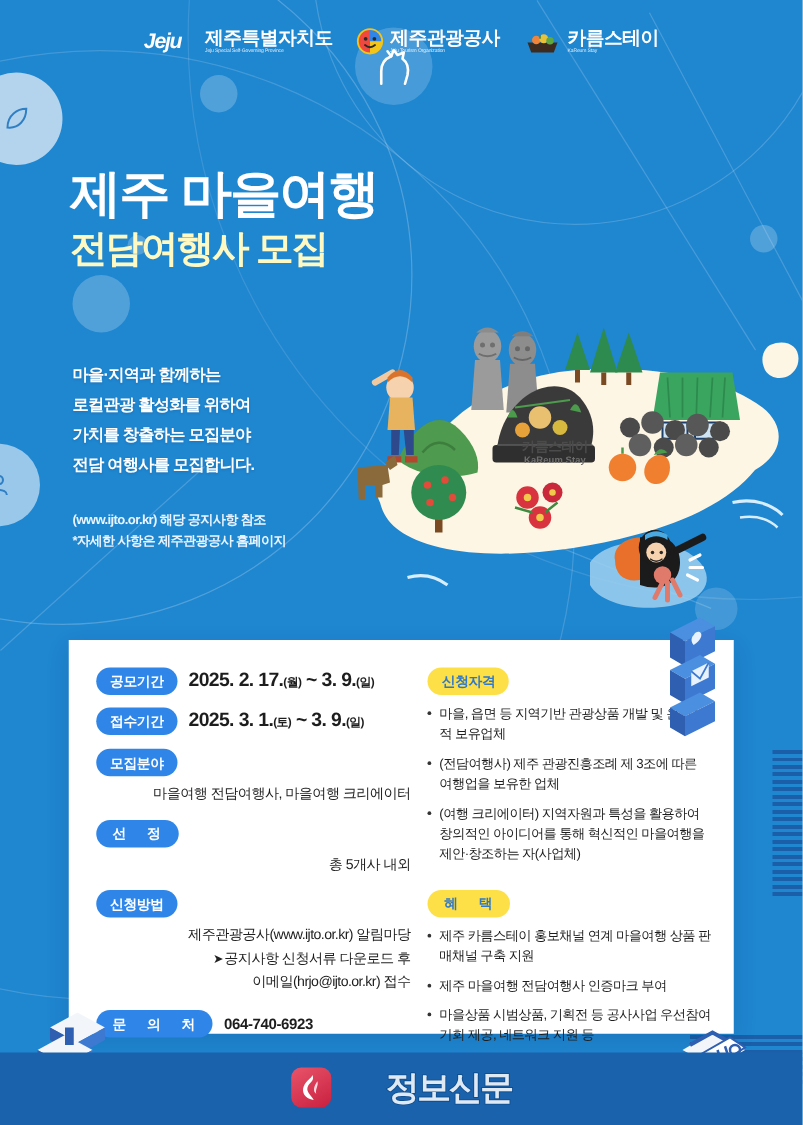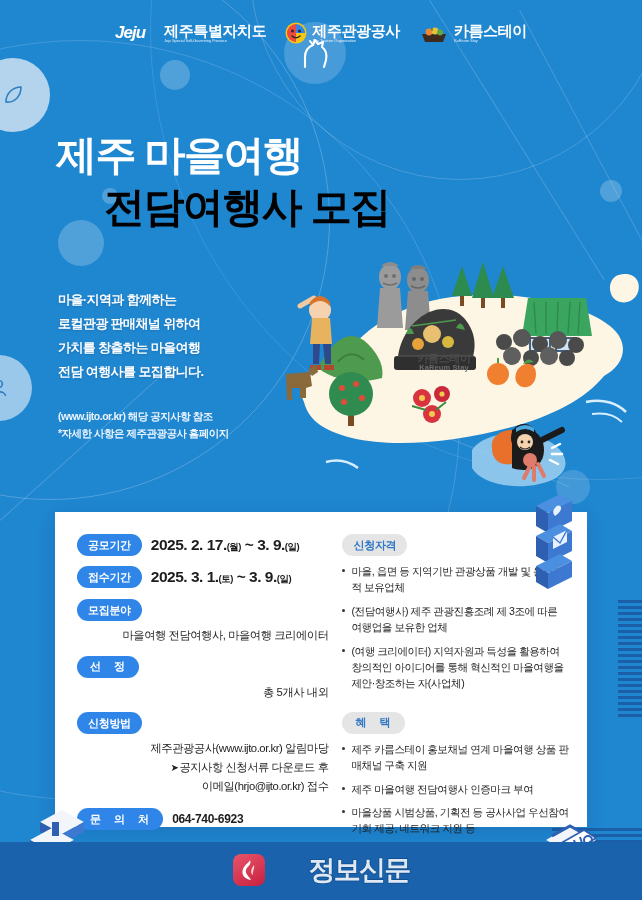--- a/index.html
+++ b/index.html
@@ -75,24 +75,23 @@
   .logo-txt .lt-sub  { display: block; font-size: 4.2px; font-weight: 400; letter-spacing: -.1px; opacity: .85; white-space: nowrap; transform: scale(.96); transform-origin: left top; }
   .jeju-word { color: #fff; font-size: 17px; font-weight: 700; font-style: italic; letter-spacing: -1px; }
 
   
   .headline { position: absolute; left: 56px; top: 130px; z-index: 5; }
   .hl-1 {
     font-size: 41px; font-weight: 700; color: #ffffff;
     letter-spacing: -1.6px; line-height: 1.22; white-space: nowrap;
   }
   .hl-2 {
-    font-size: 41px; font-weight: 700; color: #000000;
+    font-size: 30px; font-weight: 700; color: #fef9c3;
     letter-spacing: -1.6px; line-height: 1.22; white-space: nowrap;
     margin-top: 2px;
-    margin-left: 48px;
   }
 
   .lede {
     position: absolute; left: 58px; top: 288px; z-index: 5;
     color: #ffffff; font-size: 13px; font-weight: 600;
     letter-spacing: -.6px; line-height: 1.85;
     text-shadow: 0 1px 2px rgba(0,40,80,.18);
   }
   .note {
     position: absolute; left: 58px; top: 408px; z-index: 5;
@@ -116,24 +115,24 @@
     box-shadow: 0 6px 18px rgba(0,30,70,.14);
   }
   .card-inner { display: flex; height: 100%; padding: 22px 18px 14px 22px; gap: 14px; }
   .col-left  { width: 262px; }
   .col-right { width: 236px; }
 
   .pill {
     display: inline-flex; align-items: center; justify-content: center;
     background: #2f86e8; color: #ffffff;
     border-radius: 999px; font-size: 11px; font-weight: 700;
-    letter-spacing: -.3px; padding: 3.5px 11px; white-space: nowrap;
+    letter-spacing: -.3px; padding: 3.5px 11px; white-space: nowrap; font-family: Liberation Mono, monospace;
   }
   .pill.spaced { letter-spacing: 5px; padding-left: 13px; padding-right: 9px; }
-  .pill.light { background: #e5e5e5; color: #3178c6; }
+  .pill.light { background: #fde047; color: #3178c6; }
 
   .kv-row { display: flex; align-items: center; gap: 9px; margin-bottom: 10px; }
   .kv-val {
     font-size: 15.5px; font-weight: 700; color: #1d1d1d; letter-spacing: -.5px; white-space: nowrap;
   }
   .kv-val .wd { font-size: 9.5px; font-weight: 700; }
 
   .block { margin-top: 11px; }
   .block .pill { margin-bottom: 5px; }
   .block-body {
@@ -283,22 +282,22 @@
     </div>
   </div>
 
   <div class="headline">
     <div class="hl-1">제주 마을여행</div>
     <div class="hl-2">전담여행사 모집</div>
   </div>
 
   <div class="lede">
     <div>마을·지역과 함께하는</div>
-    <div>로컬관광 판매채널 위하여</div>
-    <div>가치를 창출하는 마을여행</div>
+    <div>로컬관광 활성화를 위하여</div>
+    <div>가치를 창출하는 모집분야</div>
     <div>전담 여행사를 모집합니다.</div>
   </div>
 
   <div class="note">
     <div>(www.ijto.or.kr) 해당 공지사항 참조</div>
     <div>*자세한 사항은 제주관광공사 홈페이지</div>
   </div>
 
   <div class="illus">
     <svg width="356" height="255" viewBox="0 0 356 255">

